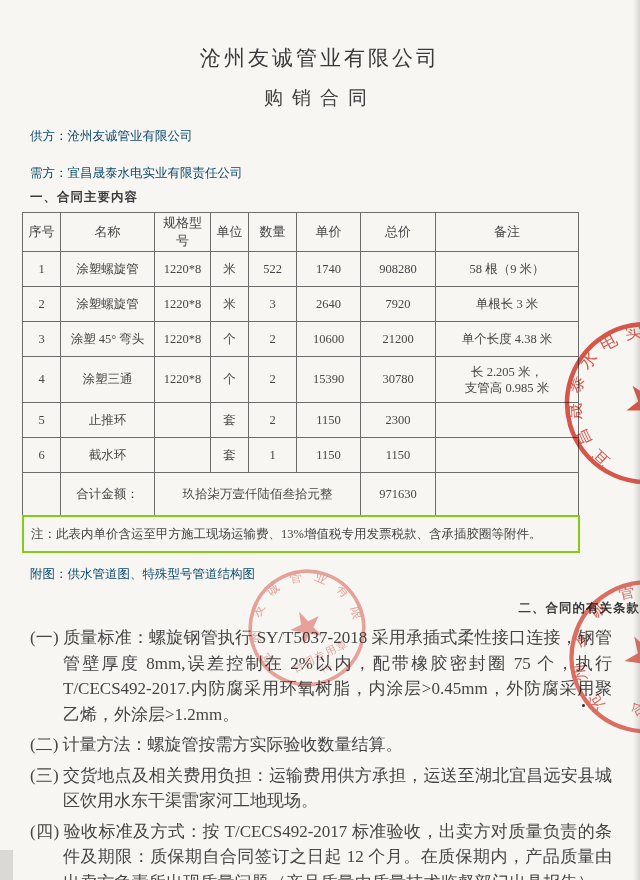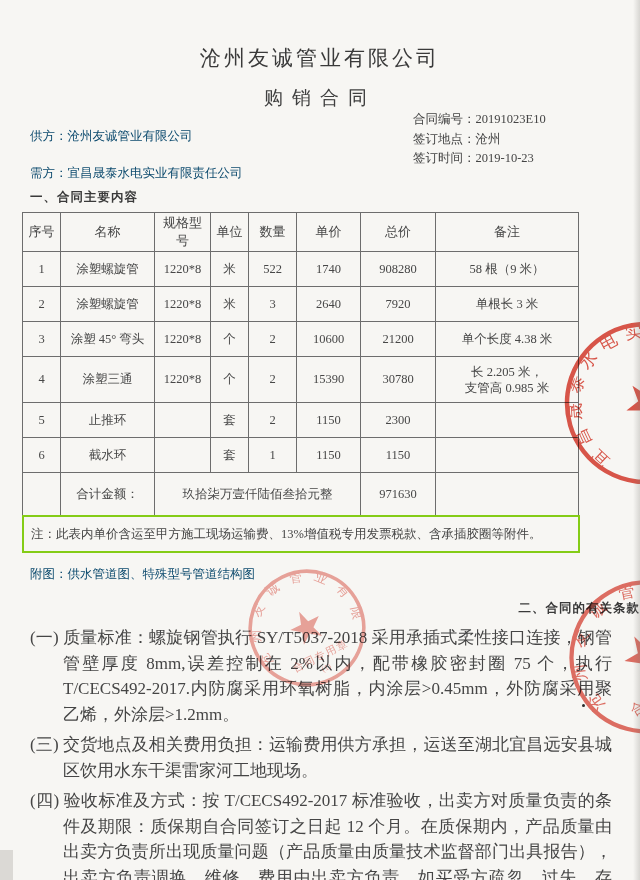--- a/index.html
+++ b/index.html
@@ -50,25 +50,20 @@
 
 <div class="page">
 
   <div class="title">沧州友诚管业有限公司</div>
   <div class="subtitle">购销合同</div>
 
   <div class="line supplier-line">
     <span>供方：</span><span>沧州友诚管业有限公司</span>
   </div>
 
-  <div class="meta">
-    <div><span>合同编号：</span><span>20191023E10</span></div>
-    <div><span>签订地点：</span><span>沧州</span></div>
-    <div><span>签订时间：</span><span>2019-10-23</span></div>
-  </div>
 
   <div class="line buyer-line">
     <span>需方：</span><span>宜昌晟泰水电实业有限责任公司</span>
   </div>
 
   <div class="sec-heading">一、合同主要内容</div>
 
   <table>
     <colgroup>
       <col style="width:38px">
@@ -167,20 +162,21 @@
   </table>
 
   <div class="note-box line">注：此表内单价含运至甲方施工现场运输费、13%增值税专用发票税款、含承插胶圈等附件。</div>
 
   <div class="line attachment-line">附图：供水管道图、特殊型号管道结构图</div>
 
   <div class="sec-heading sec2">二、合同的有关条款</div>
 
   <div class="clauses">
     <div class="clause">(一) 质量标准：螺旋钢管执行 SY/T5037-2018 采用承插式柔性接口连接，钢管管壁厚度 8mm,误差控制在 2%以内，配带橡胶密封圈 75 个，执行 T/CECS492-2017.内防腐采用环氧树脂，内涂层&gt;0.45mm，外防腐采用聚乙烯，外涂层&gt;1.2mm。</div>
+    <div class="clause">(二) 计量方法：螺旋管按需方实际验收数量结算。</div>
     <div class="clause">(三) 交货地点及相关费用负担：运输费用供方承担，运送至湖北宜昌远安县城区饮用水东干渠雷家河工地现场。</div>
     <div class="clause">(四) 验收标准及方式：按 T/CECS492-2017 标准验收，出卖方对质量负责的条件及期限：质保期自合同签订之日起 12 个月。在质保期内，产品质量由出卖方负责所出现质量问题（产品质量由质量技术监督部门出具报告），出卖方负责调换、维修，费用由出卖方负责。如买受方疏忽、过失、存放、使用不当等造成损伤，调换维修的一费用由买受方负责。非因产品本身质量问题不予退换货。</div>
 
   </div>
 
   <svg id="stamp-buyer" class="stamp" width="170" height="170" viewBox="0 0 170 170">
     <circle cx="85" cy="85" r="79" stroke-width="4.5"></circle>
     <defs>
         <path id="arcB" d="M 23,107.6 A 66,66 0 1 1 147,107.6"></path>
       </defs>

